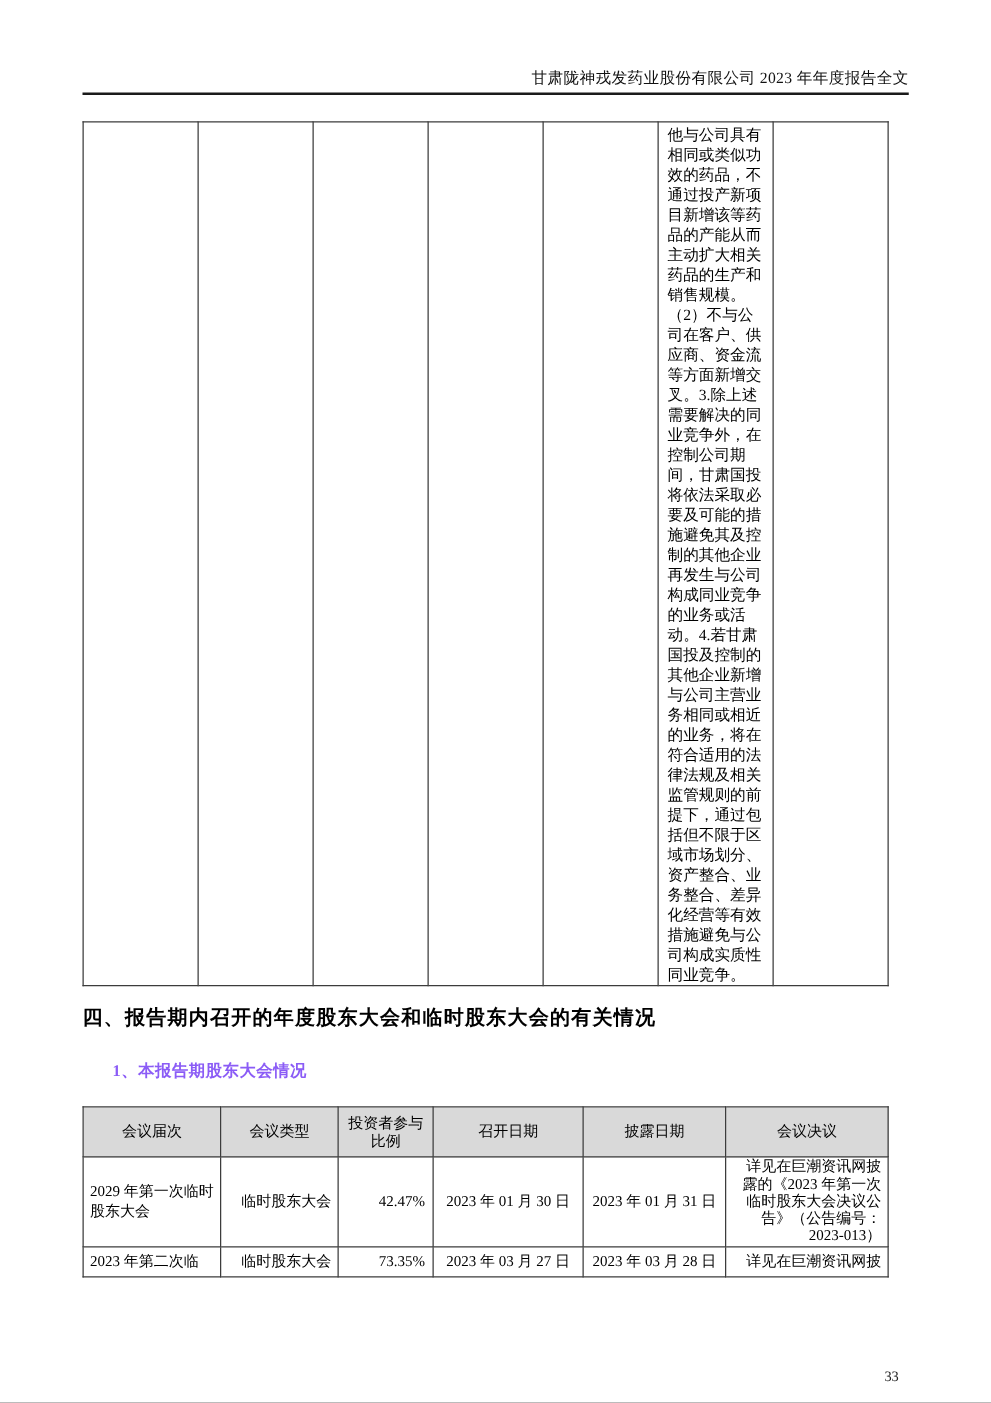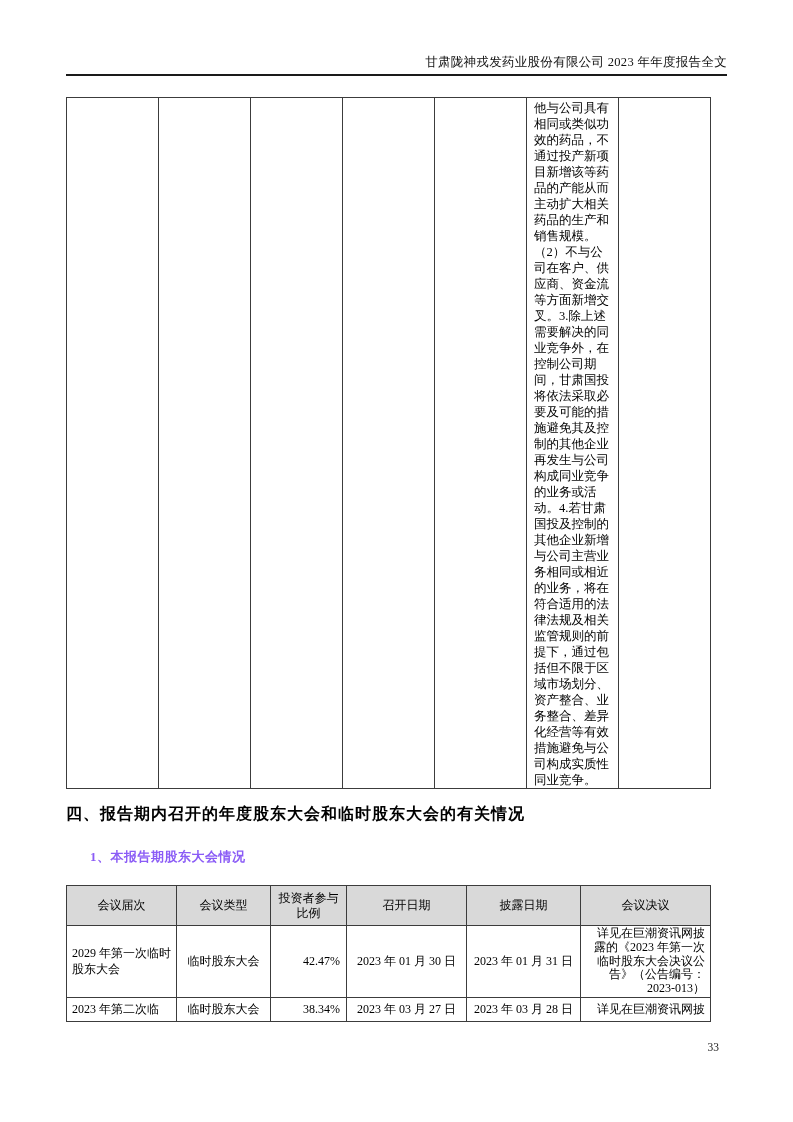--- a/index.html
+++ b/index.html
@@ -90,28 +90,28 @@
   .meetings-table thead th {
     background: #d9d9d9;
     text-align: center;
     vertical-align: middle;
     height: 40px;
     line-height: 15px;
   }
   .meetings-table tbody tr.row-1 td { height: 69px; }
   .meetings-table tbody tr.row-2 td { height: 24px; }
   .meetings-table td.c-session { text-align: left; vertical-align: middle; line-height: 16px; }
-  .meetings-table td.c-type    { text-align: center; vertical-align: middle; }
+  .meetings-table td.c-type    { text-align: right; vertical-align: middle; }
   .meetings-table td.c-ratio   { text-align: right; vertical-align: middle; padding-right: 6px; }
   .meetings-table td.c-date    { text-align: center; vertical-align: middle; white-space: nowrap; }
   .meetings-table td.c-res     { text-align: right; vertical-align: middle; line-height: 13.8px; padding: 1px 5px; }
   
   .page-number {
     position: absolute;
-    top: 1041px;
+    top: 1096px;
     right: 74px;
     font-size: 11.5px;
     color: #222;
   }
 </style>
 </head>
 <body>
 
 <div class="page">
 
@@ -210,21 +210,21 @@
         <td class="c-session">2029 年第一次临时股东大会</td>
         <td class="c-type">临时股东大会</td>
         <td class="c-ratio">42.47%</td>
         <td class="c-date">2023 年 01 月 30 日</td>
         <td class="c-date">2023 年 01 月 31 日</td>
         <td class="c-res">详见在巨潮资讯网披露的《2023 年第一次临时股东大会决议公告》（公告编号：2023-013）</td>
       </tr>
       <tr class="row-2">
         <td class="c-session">2023 年第二次临</td>
         <td class="c-type">临时股东大会</td>
-        <td class="c-ratio">38.34%</td>
+        <td class="c-ratio">73.35%</td>
         <td class="c-date">2023 年 03 月 27 日</td>
         <td class="c-date">2023 年 03 月 28 日</td>
         <td class="c-res">详见在巨潮资讯网披</td>
       </tr>
     </tbody>
   </table>
 
   <div class="page-number">33</div>
 
 </div>

